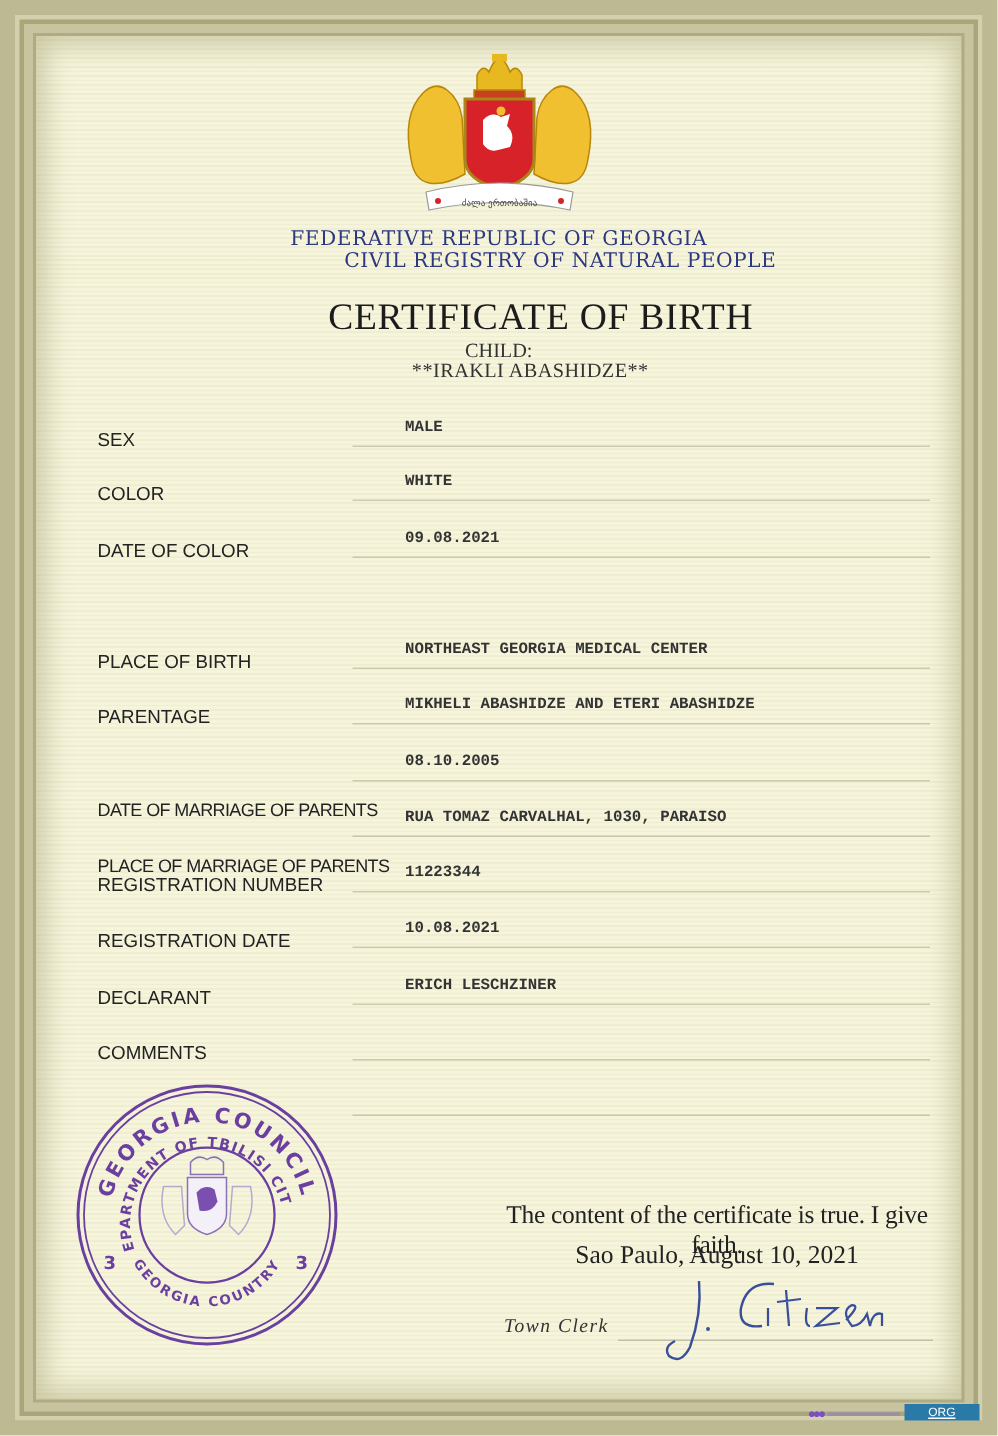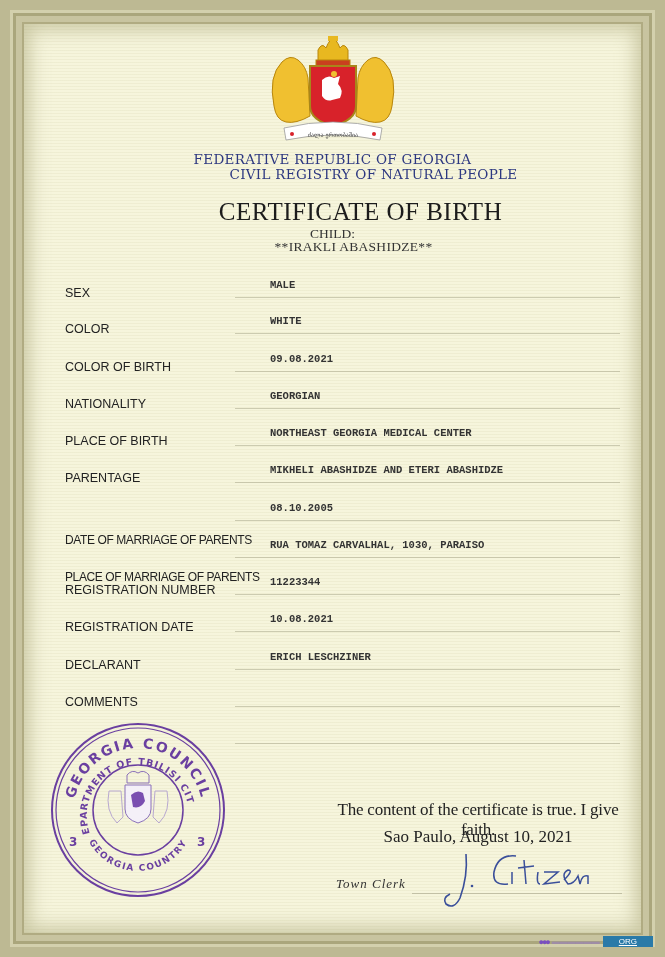--- a/index.html
+++ b/index.html
@@ -91,28 +91,23 @@
     <span class="label">SEX</span>
     <span class="line"></span>
     <span class="value">MALE</span>
   </div>
   <div class="row" style="top:312px">
     <span class="label">COLOR</span>
     <span class="line"></span>
     <span class="value">WHITE</span>
   </div>
   <div class="row" style="top:350px">
-    <span class="label">COLOR OF BIRTH</span>
+    <span class="label">DATE OF COLOR</span>
     <span class="line"></span>
     <span class="value">09.08.2021</span>
-  </div>
-  <div class="row" style="top:387px">
-    <span class="label">NATIONALITY</span>
-    <span class="line"></span>
-    <span class="value">GEORGIAN</span>
   </div>
   <div class="row" style="top:424px">
     <span class="label">PLACE OF BIRTH</span>
     <span class="line"></span>
     <span class="value">NORTHEAST GEORGIA MEDICAL CENTER</span>
   </div>
   <div class="row" style="top:461px">
     <span class="label">PARENTAGE</span>
     <span class="line"></span>
     <span class="value">MIKHELI ABASHIDZE AND ETERI ABASHIDZE</span>

